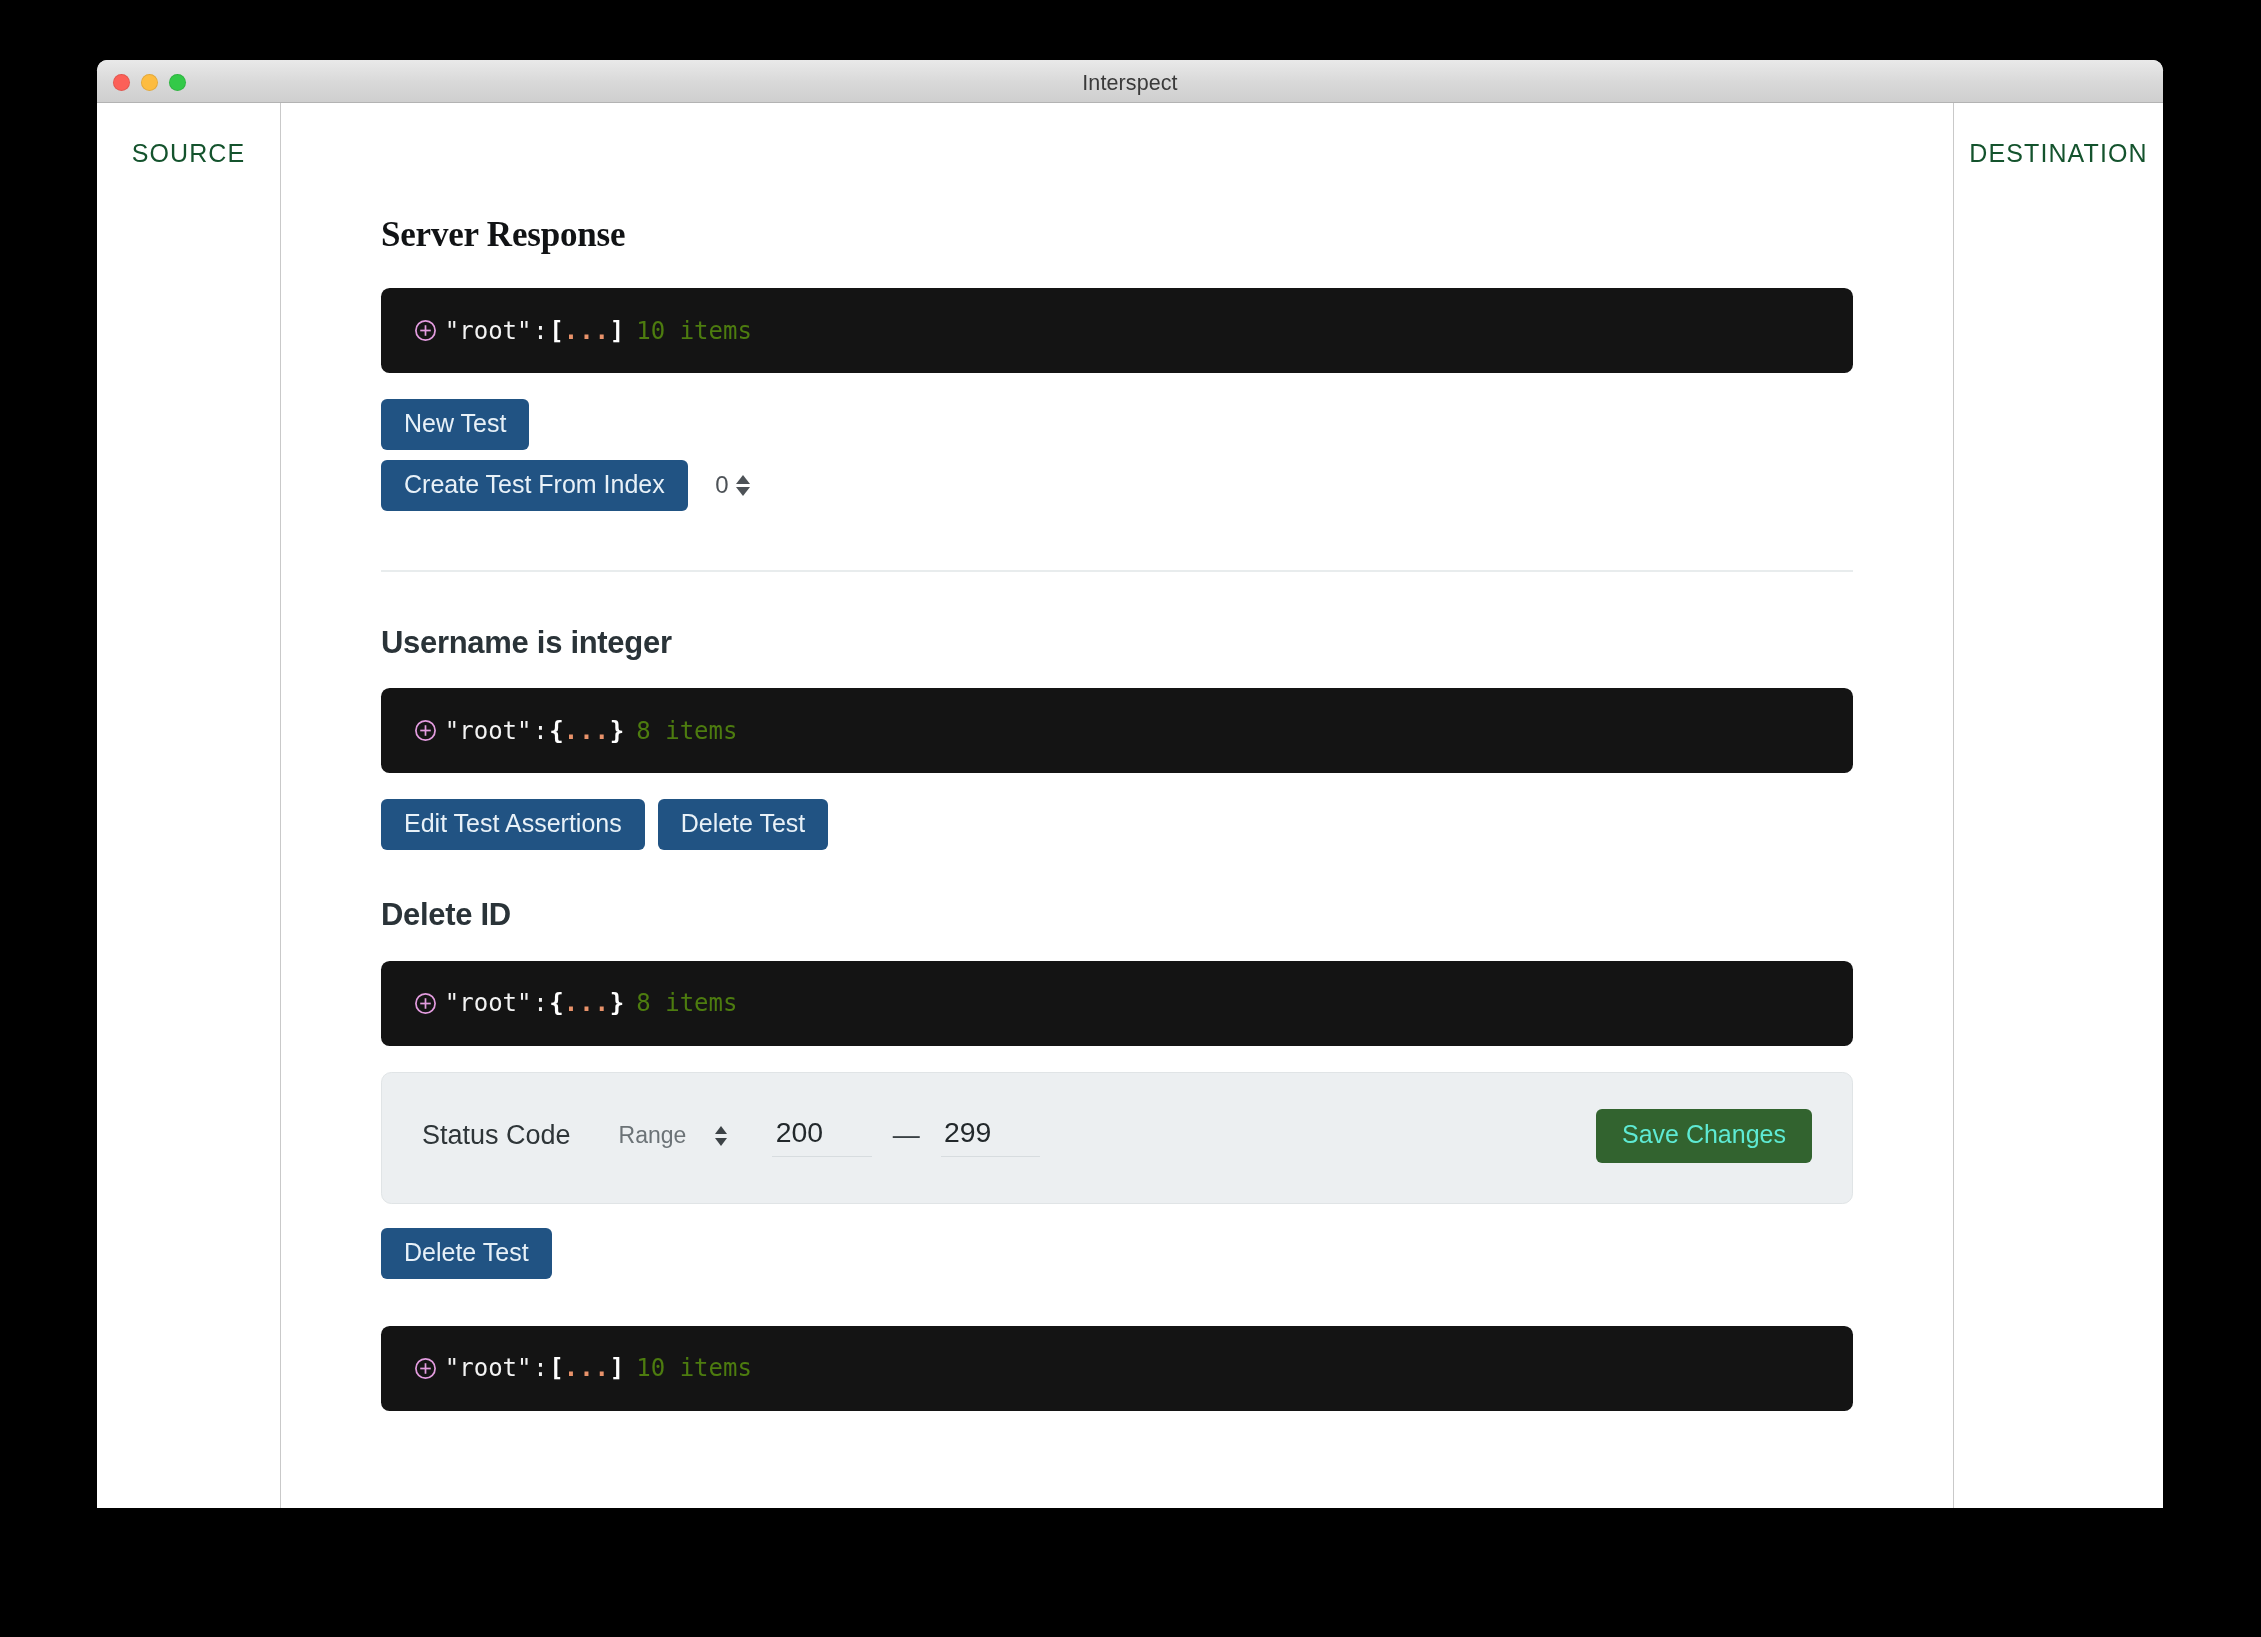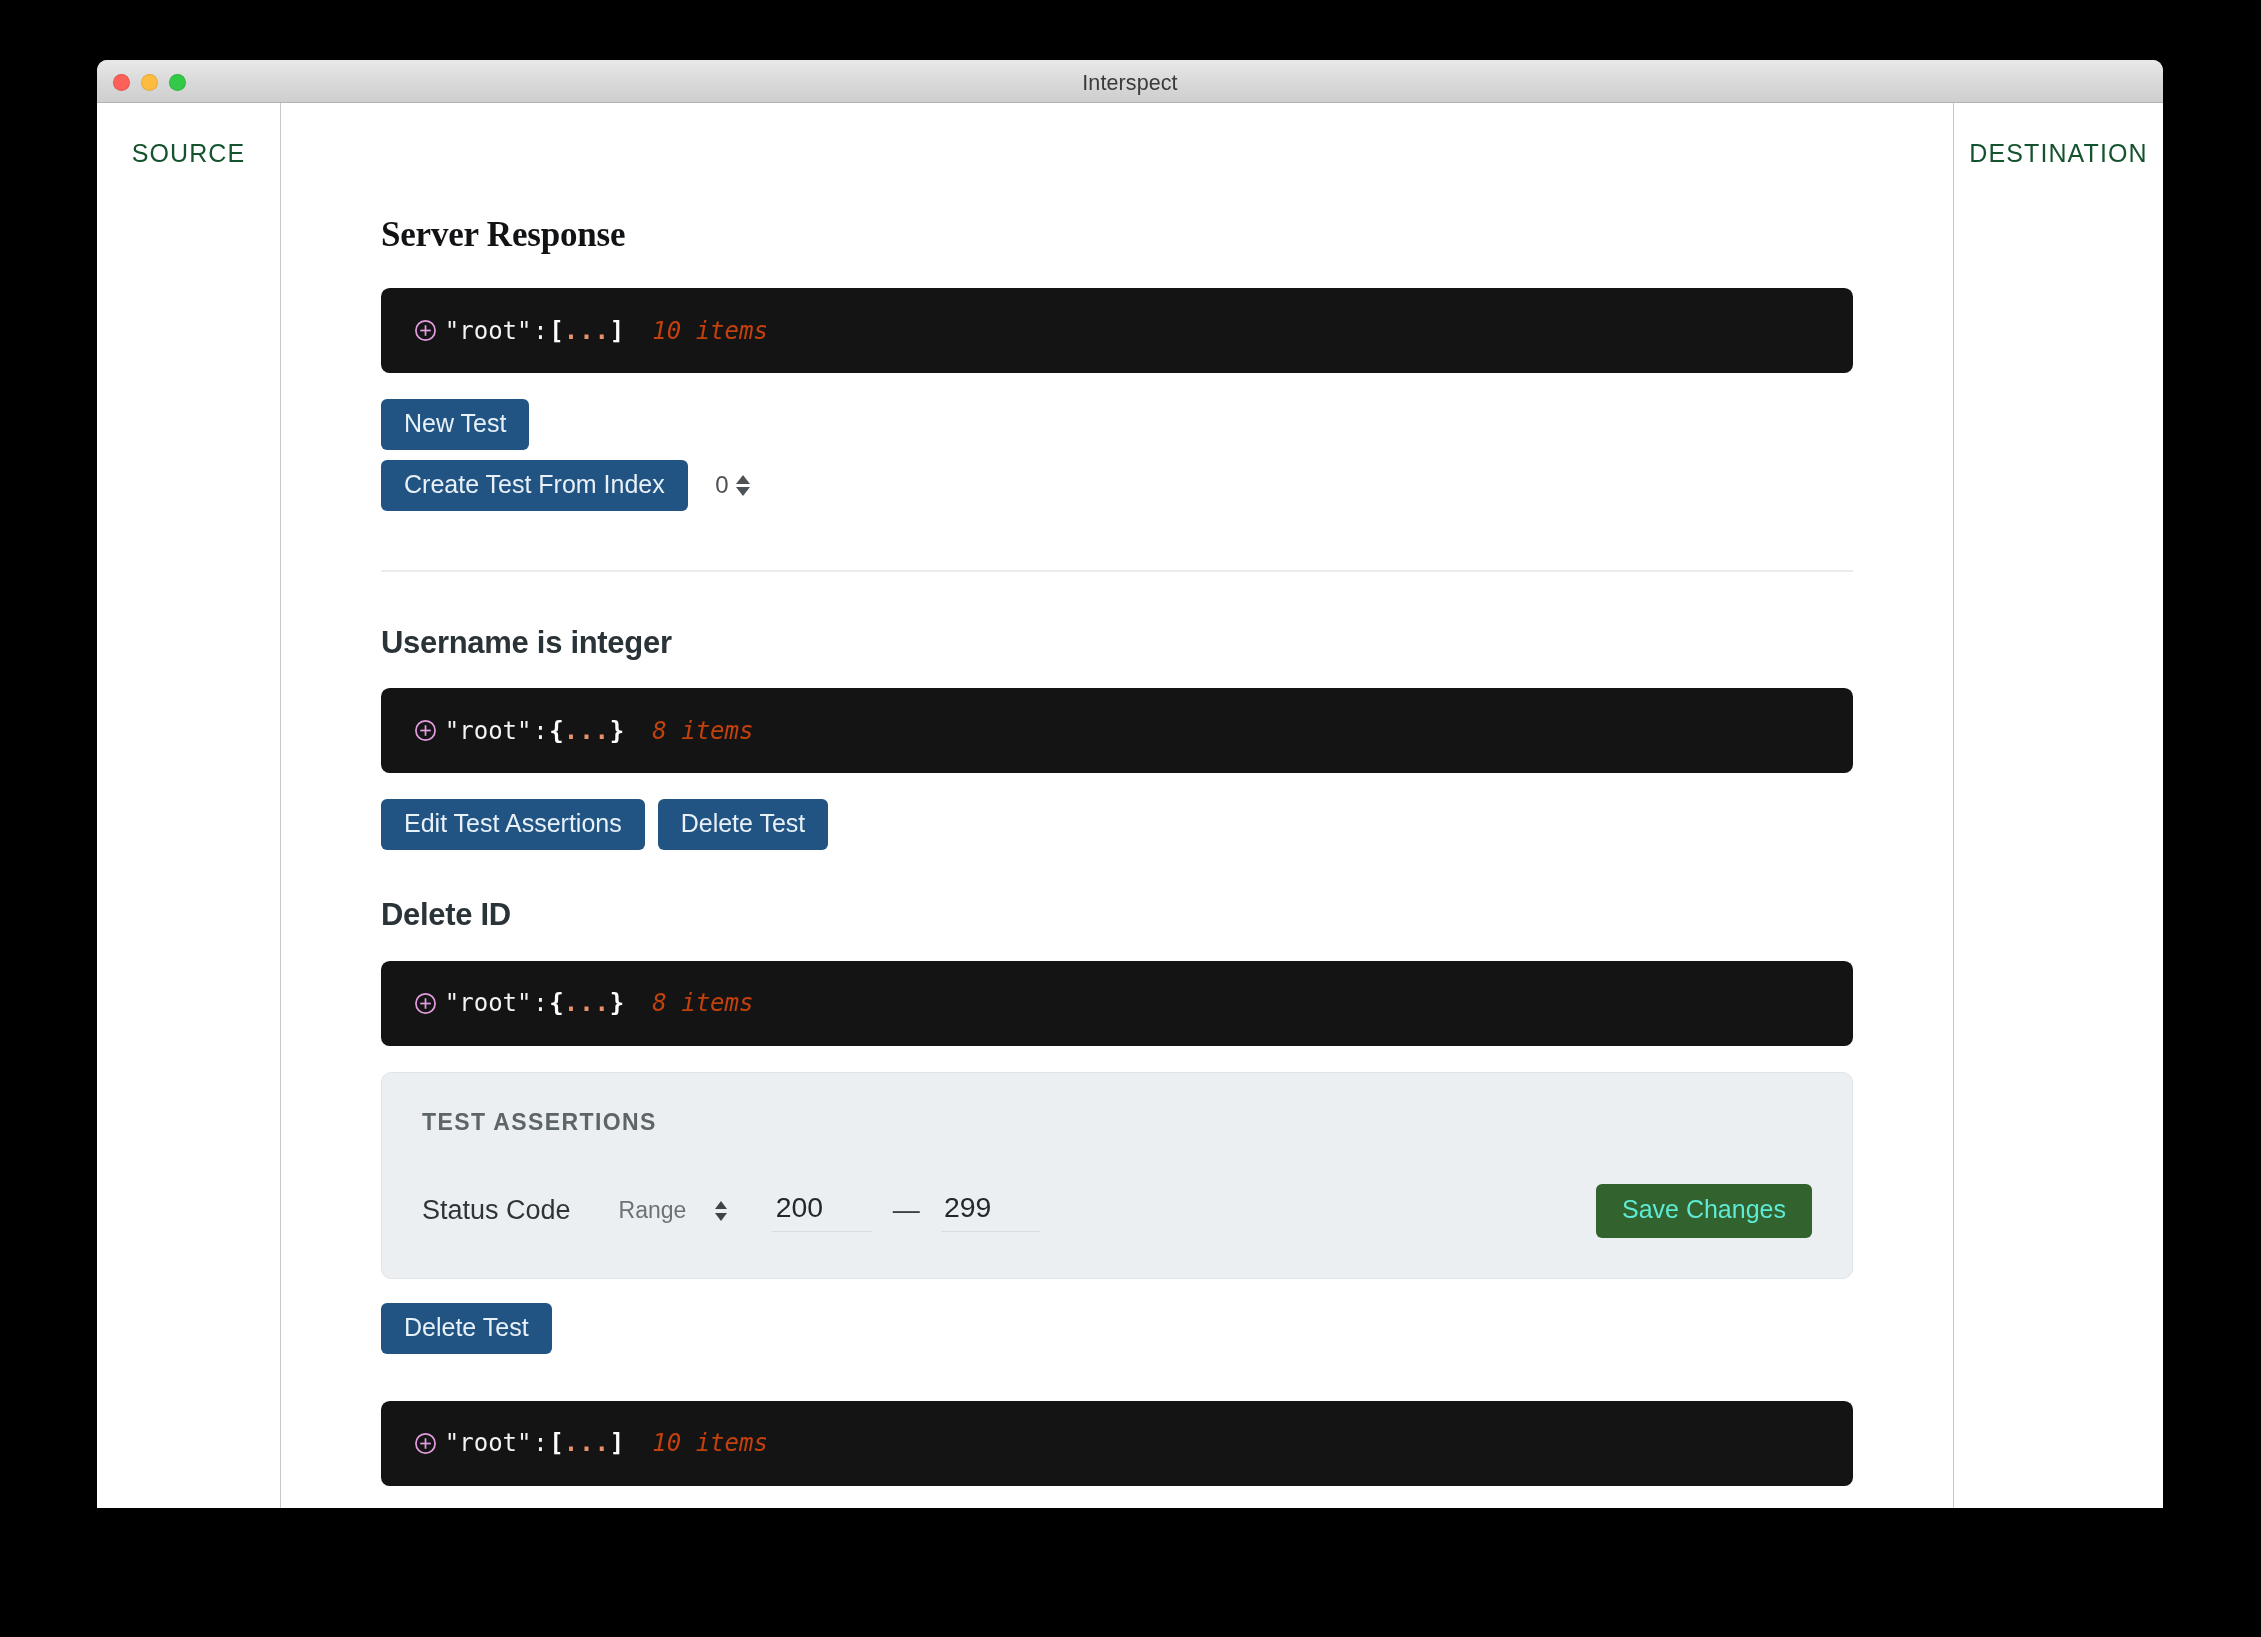--- a/index.html
+++ b/index.html
@@ -145,23 +145,22 @@
     margin-right: 7.8px;
     display: inline-block;
     position: relative;
   }
   .expand-icon svg { display: block; }
   .j-key   { color: #f3f3f3; }
   .j-colon { color: #f3f3f3; padding: 0 1.7px; }
   .j-brace { color: #ffffff; font-weight: bold; }
   .j-dots  { color: #e8926a; font-weight: bold; letter-spacing: 0.9px; }
   .j-count {
-    color: #c2410c;
-    font-style: italic;
-    margin-left: 28px;
+    color: #4d7c0f;
+    margin-left: 12px;
   }
 
   
   .btn {
     display: inline-block;
     background: #215383;
     color: #e8f1f8;
     border: none;
     border-radius: 6px;
     font-family: "Liberation Sans", sans-serif;
@@ -374,21 +373,20 @@
               </span>
               <span class="j-key">"root"</span>
               <span class="j-colon">:</span>
               <span class="j-brace">{</span>
               <span class="j-dots">...</span>
               <span class="j-brace">}</span>
               <span class="j-count">8 items</span>
             </div>
 
             <div class="assert-panel">
-              <div class="assert-title">TEST ASSERTIONS</div>
               <div class="assert-row">
                 <span class="assert-label">Status Code</span>
                 <span class="select-wrap">
                   <span class="select-value">Range</span>
                   <span class="sel-arrows">
                     <span class="tri-up"></span>
                     <span class="tri-down"></span>
                   </span>
                 </span>
                 <input class="num-field" type="text" value="200" style="">

